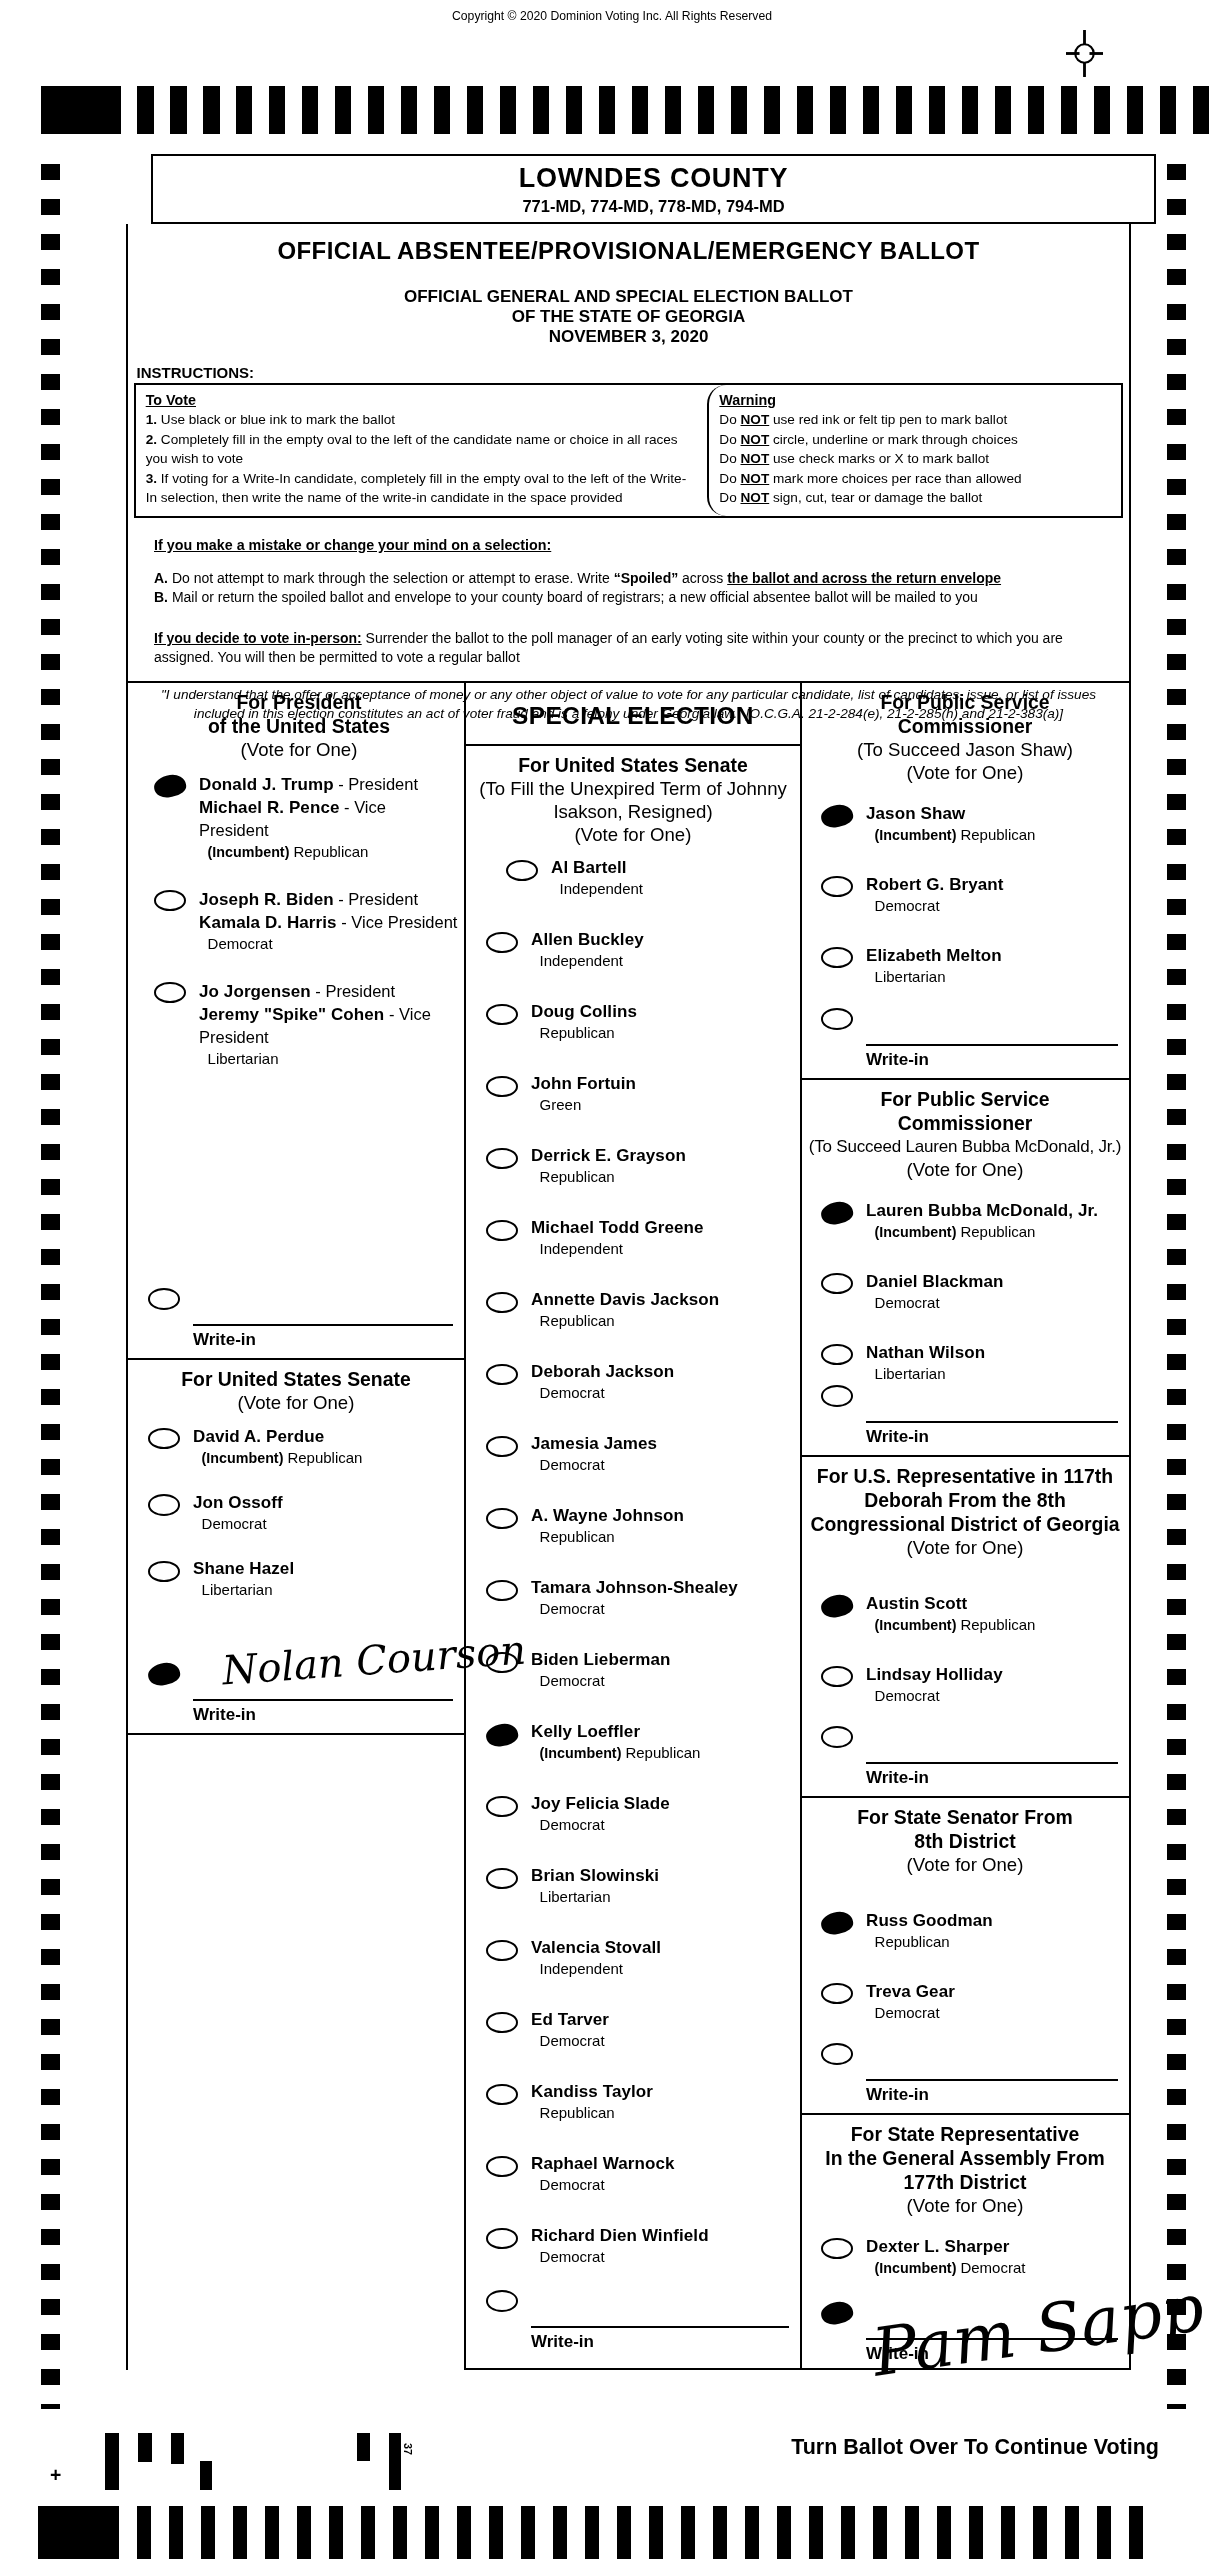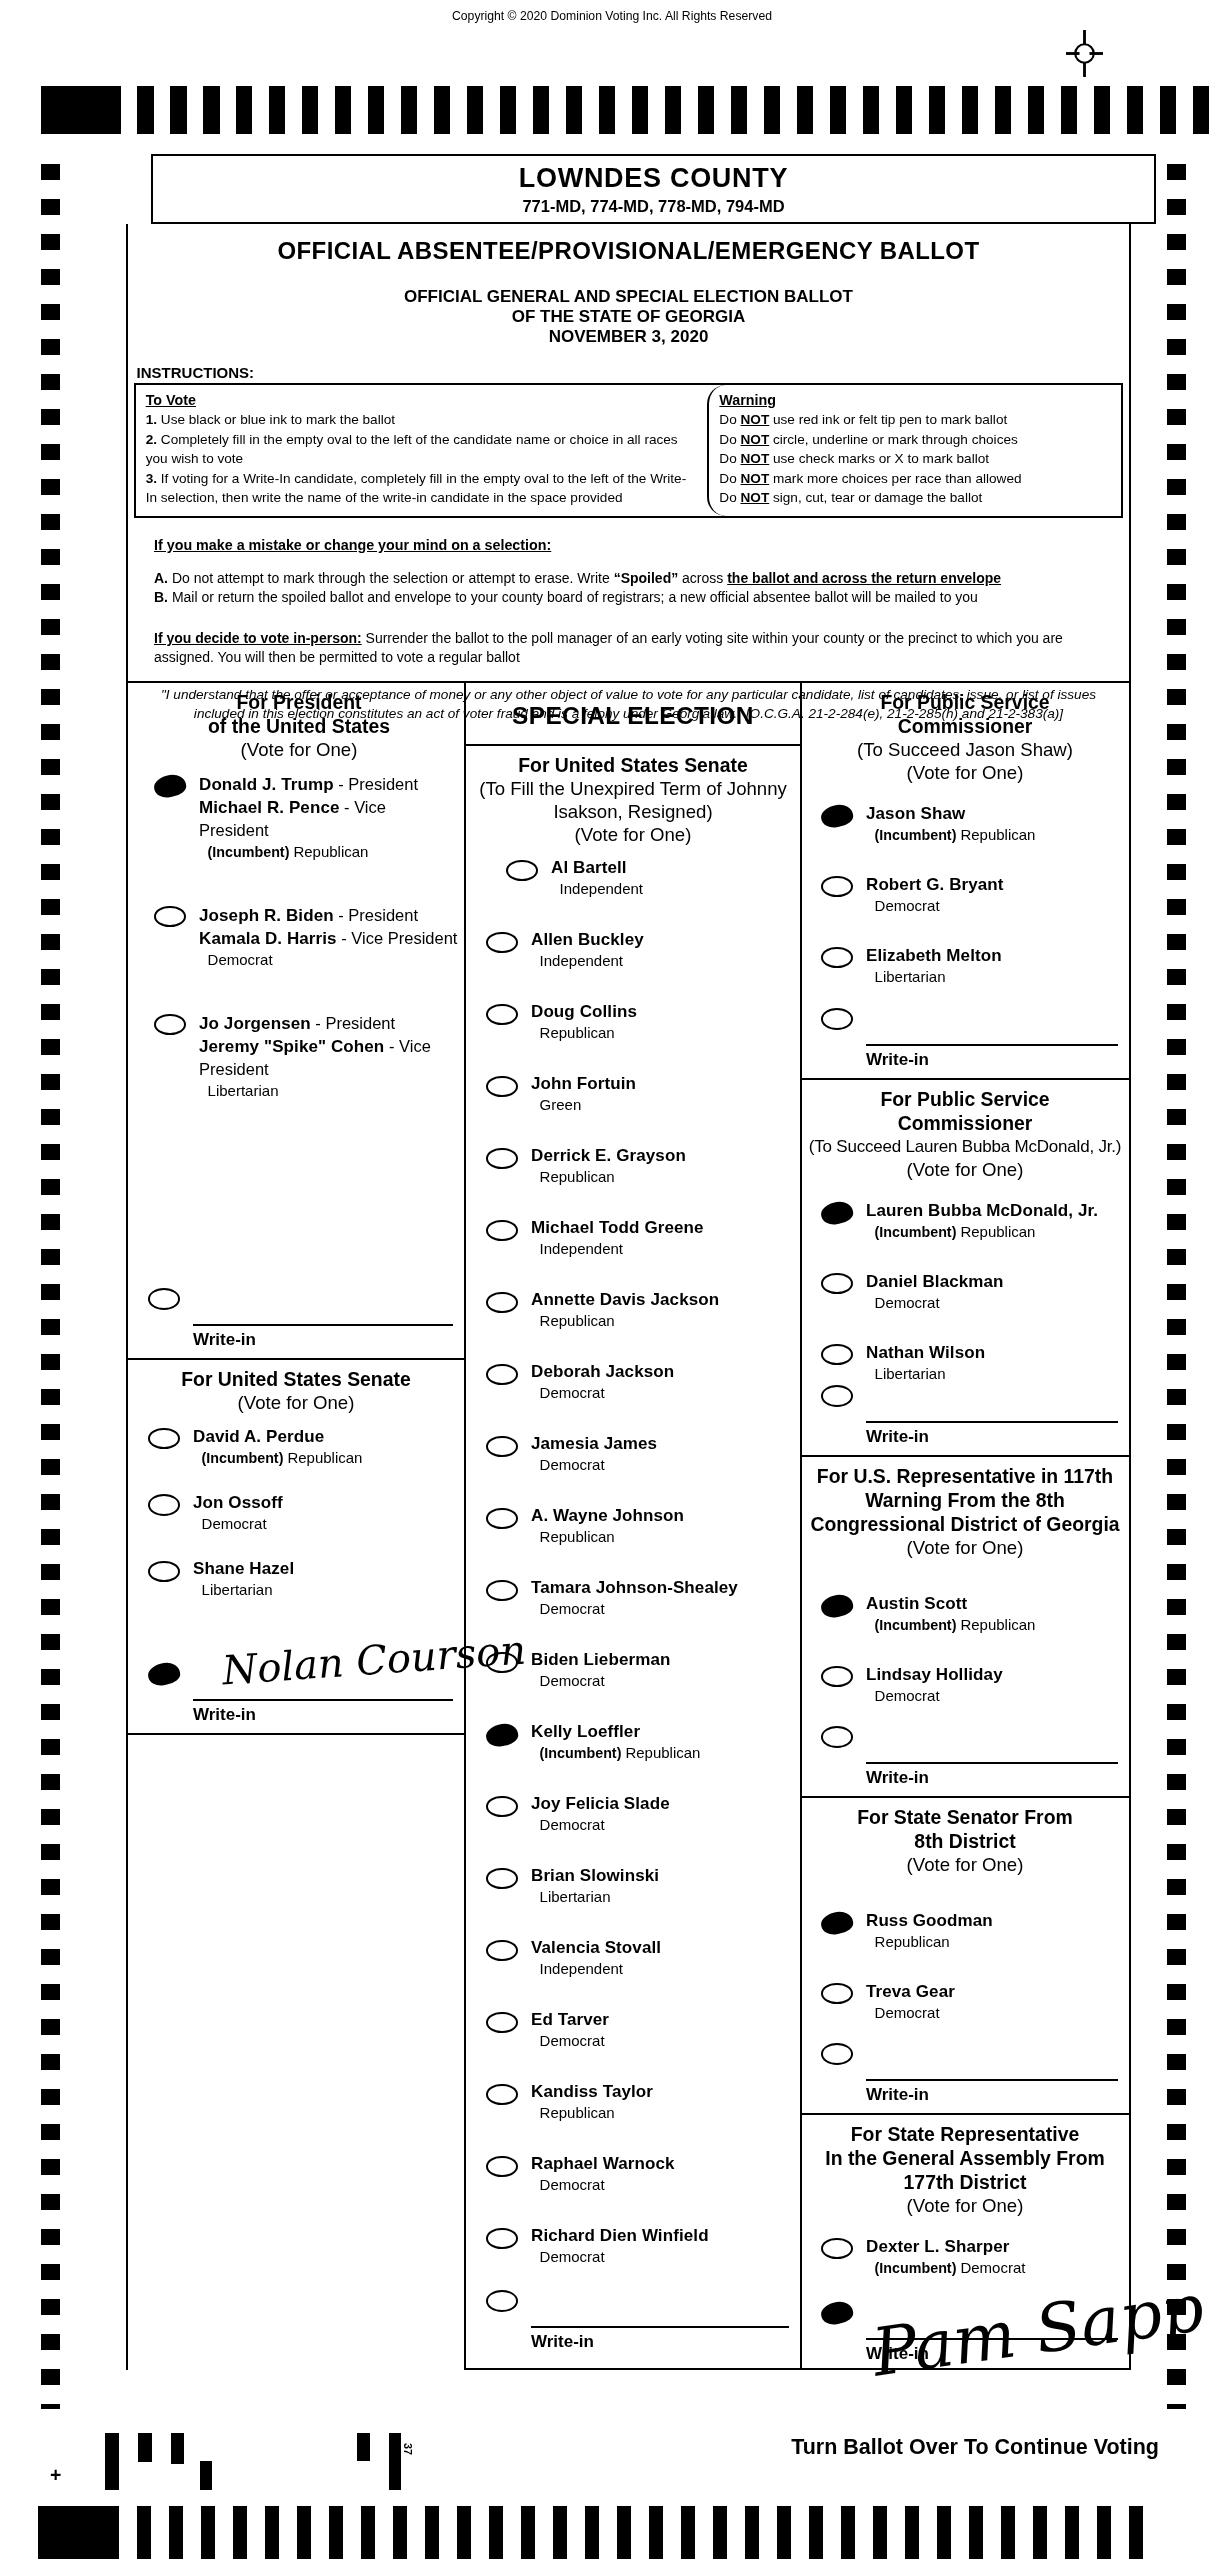--- a/index.html
+++ b/index.html
@@ -94,21 +94,21 @@
                      border-bottom:2.2px solid #000; }
   .write-in .wlabel { position:absolute; left:65px; top:44px; font-size:17px; font-weight:bold; }
   .script { position:absolute; font-family:"DejaVu Serif", serif; font-style:italic;
             white-space:nowrap; z-index:5; }
   #wi-senate .script { font-size:40px; left:29px; bottom:16px; transform:rotate(-4deg); }
   #wi-staterep .script { font-size:66px; left:7.2px; bottom:-54px; transform:rotate(-8deg);
                          transform-origin:left center; }
 
   
   #c-president { height:677px; border-bottom:2.2px solid #000;padding-left:6px; }
-  #c-president .cands .candidate { margin-top:42px; }
+  #c-president .cands .candidate { margin-top:26px; }
   #c-president .cands .candidate:nth-of-type(1) { margin-top:10px; }
   #c-senate { height:375px; border-bottom:2.2px solid #000; }
   #c-senate .cands .candidate { margin-top:24.4px; }
   #c-senate .cands .candidate:nth-of-type(1) { margin-top:10px; }
 
   
   #special-banner { text-align:center; font-size:24.4px; font-weight:bold;
                     padding:18.6px 0 14.3px 0; border-bottom:2.2px solid #000; letter-spacing:0.4px; }
   #c-special { height:1614px; }
   #c-special .cands .candidate { margin-top:30px; }
@@ -543,21 +543,21 @@
         <div class="write-in">
           <span class="oval"></span>
           <div class="wline"></div>
           <div class="wlabel">Write-in</div>
         </div>
       </section>
 
       <section class="contest" id="c-usrep">
         <header class="contest-header">
           <div class="contest-title">For U.S. Representative in 117th
-Warning From the 8th
+Deborah From the 8th
 Congressional District of Georgia</div>
           <div class="vote-for">(Vote for One)</div>
         </header>
         <div class="cands">
 
             <div class="candidate">
               <span class="oval filled"></span>
               <div class="cand-text">
                 <div class="cand-name"><b>Austin Scott</b></div>
                 <div class="cand-party"><b>(Incumbent) </b><span>Republican</span></div>

